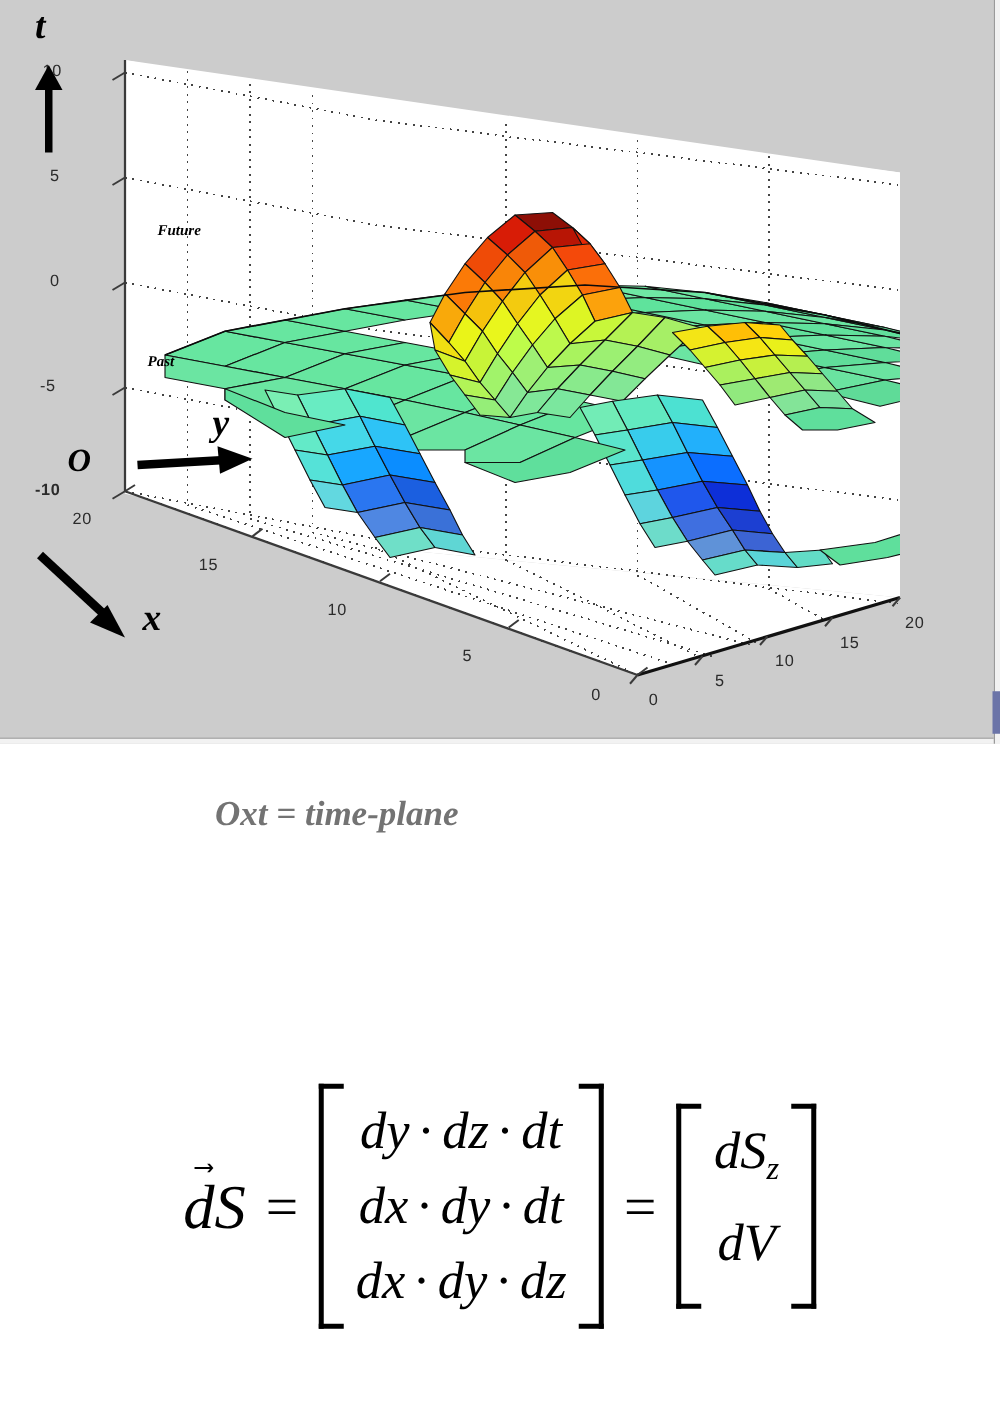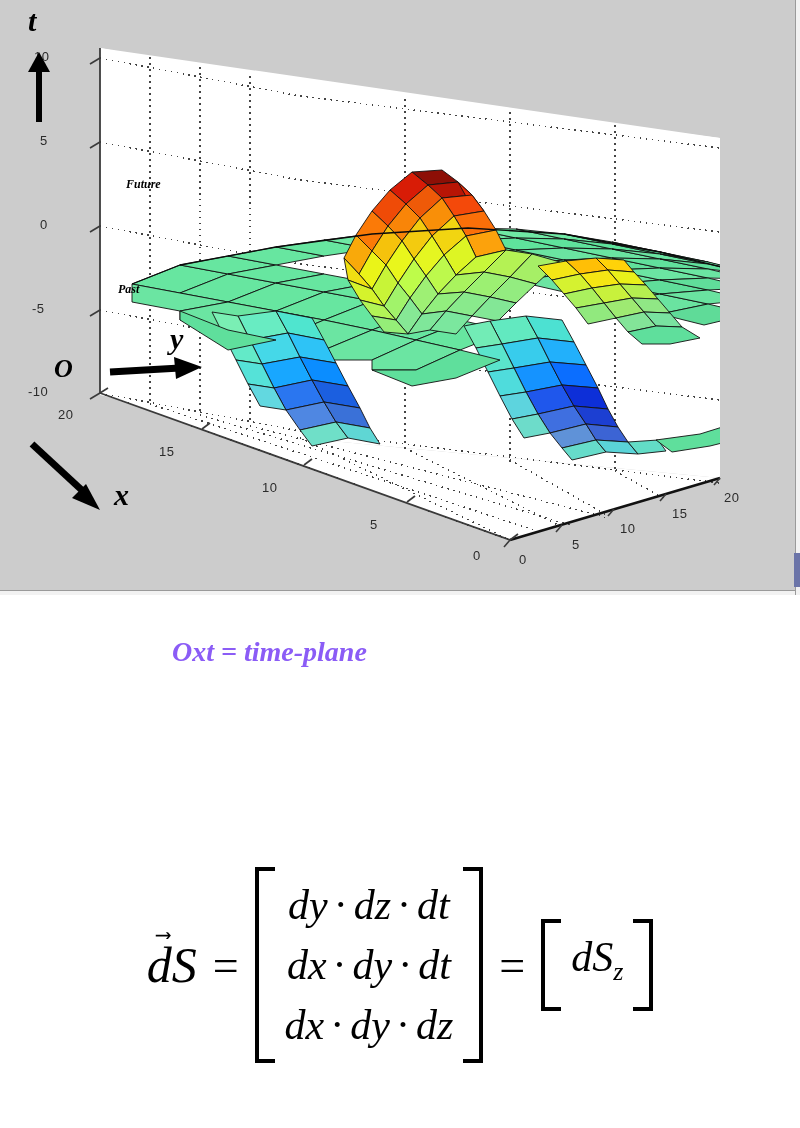--- a/index.html
+++ b/index.html
@@ -57,21 +57,21 @@
   .anno.med{font-size:26px;}
   .anno.small{font-size:12px;}
 
   
   #caption-block{
     position:absolute;left:172px;top:628px;width:560px;
   }
   #caption-block .cap-line{
     font-family:"Liberation Serif", serif;
     font-weight:bold;font-style:italic;
-    font-size:28px;line-height:47px;color:#8b5cf6;
+    font-size:28px;line-height:47px;color:#737373;
     white-space:nowrap;
   }
 
   
   #equation-block{
     position:absolute;left:0;top:820px;width:800px;height:290px;
     display:flex;align-items:center;justify-content:center;
     gap:16px;
   }
   .eq-lhs{
@@ -390,21 +390,21 @@
         <path d="M554,461 L548,468"></path>
         <path d="M606,446 L600,453"></path>
         <path d="M660,430 L654,437"></path>
       </g>
     </svg>
 
     <div class="tick" style="left:-26px;top:1px;">10</div>
     <div class="tick" style="left:-20px;top:85px;">5</div>
     <div class="tick" style="left:-20px;top:169px;">0</div>
     <div class="tick" style="left:-28px;top:253px;">-5</div>
-    <div class="tick" style="left:-32px;top:336px;">-10</div>
+    <div class="tick" style="left:-32px;top:336px;font-weight:bold;">-10</div>
 
     <div class="tick" style="left:-2px;top:359px;">20</div>
     <div class="tick" style="left:99px;top:396px;">15</div>
     <div class="tick" style="left:202px;top:432px;">10</div>
     <div class="tick" style="left:310px;top:469px;">5</div>
     <div class="tick" style="left:413px;top:500px;">0</div>
 
     <div class="tick" style="left:459px;top:504px;">0</div>
     <div class="tick" style="left:512px;top:489px;">5</div>
     <div class="tick" style="left:560px;top:473px;">10</div>
@@ -466,16 +466,19 @@
   </div>
 
   <div class="eq-eq">=</div>
 
   <div class="matrix">
     <div class="bracket left"></div>
     <div class="matrix-rows">
       <div class="row">
         <span>dS</span><span class="sub">z</span>
       </div>
+      <div class="row">
+        <span>dV</span><span class="sub"></span>
+      </div>
     </div>
     <div class="bracket right"></div>
   </div>
 </div>
 
 </body></html>

